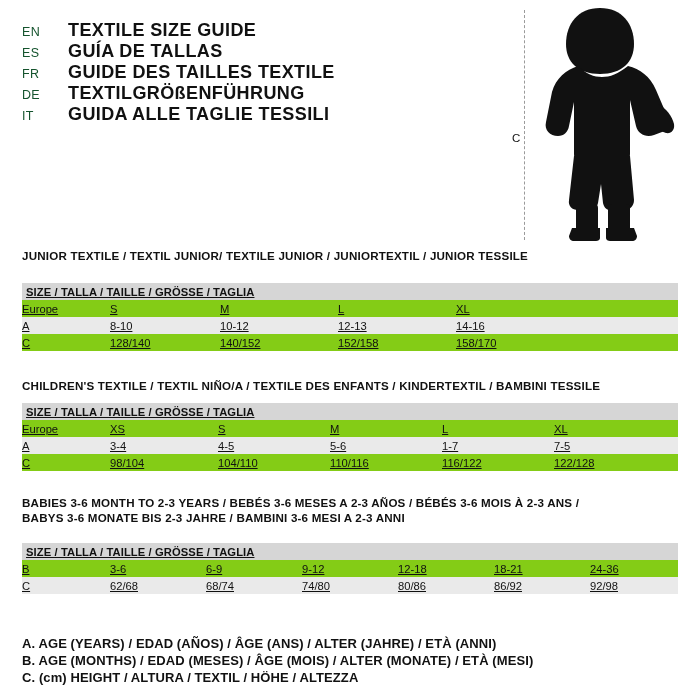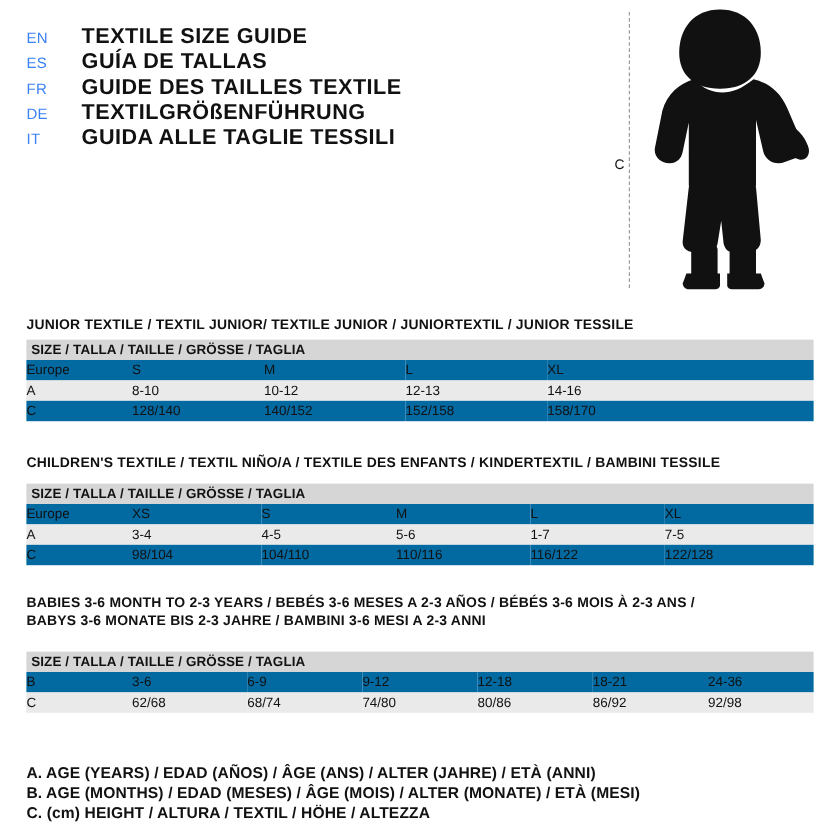--- a/index.html
+++ b/index.html
@@ -32,21 +32,21 @@
   .lang-row {
     display: flex;
     align-items: baseline;
     height: 20px;
     margin-bottom: 1px;
   }
   .lang-code {
     width: 46px;
     font-size: 12.5px;
     letter-spacing: 0.3px;
-    color: #3b82f6;
+    color: #14532d;
   }
   .lang-title {
     font-size: 18px;
     font-weight: bold;
     letter-spacing: 0.4px;
     color: #111;
   }
 
   
   .figure-area {
@@ -94,31 +94,32 @@
     left: 22px;
     width: 656px;
     border-collapse: collapse;
     font-size: 11.2px;
     color: #111;
   }
   table.size-table td {
     padding: 0;
     height: 17px;
     vertical-align: middle;
+    text-decoration: underline;
   }
   .row-head td {
     background: #d6d6d6;
     font-weight: bold;
     font-size: 11.2px;
   }
   .row-head td.head-span {
     padding-left: 4px;
     letter-spacing: 0.1px;
   }
-  .row-zebra-a td { background: #0369a1; margin-top: 11px; }
+  .row-zebra-a td { background: #84cc16; margin-top: 11px; }
   .row-zebra-b td { background: #eaeaea; }
   .col-label {
     padding-left: 4px;
     width: 88px;
   }
   .val { text-align: left; }
 
   
   .legend {
     position: absolute;
@@ -178,21 +179,21 @@
         <rect x="70" y="200" width="22" height="28" rx="4"></rect>
 
         <path d="M34 224 L62 224 L62 234 C62 236 60 237 58 237 L36 237 C33 237 31 235 31 232 Z"></path>
         <path d="M68 224 L96 224 L99 232 C99 235 97 237 94 237 L72 237 C70 237 68 236 68 234 Z"></path>
 
         <path d="M120 100 C128 104 134 112 136 120 C137 126 133 130 128 129 L120 126 Z"></path>
       </g>
     </svg>
   </div>
 
-  <div class="section-title" style="top:248px;margin-top:15px;">JUNIOR TEXTILE / TEXTIL JUNIOR/ TEXTILE JUNIOR / JUNIORTEXTIL / JUNIOR TESSILE</div>
+  <div class="section-title" style="top:248px;">JUNIOR TEXTILE / TEXTIL JUNIOR/ TEXTILE JUNIOR / JUNIORTEXTIL / JUNIOR TESSILE</div>
 
   <table class="size-table" style="top:283px;">
     <tbody>
       <tr class="row-head">
         <td class="head-span" colspan="5">SIZE / TALLA / TAILLE / GRÖSSE / TAGLIA</td>
       </tr>
       <tr class="row-zebra-a">
         <td class="col-label">Europe</td>
         <td class="val" style="width:110px">S</td>
         <td class="val" style="width:118px">M</td>

